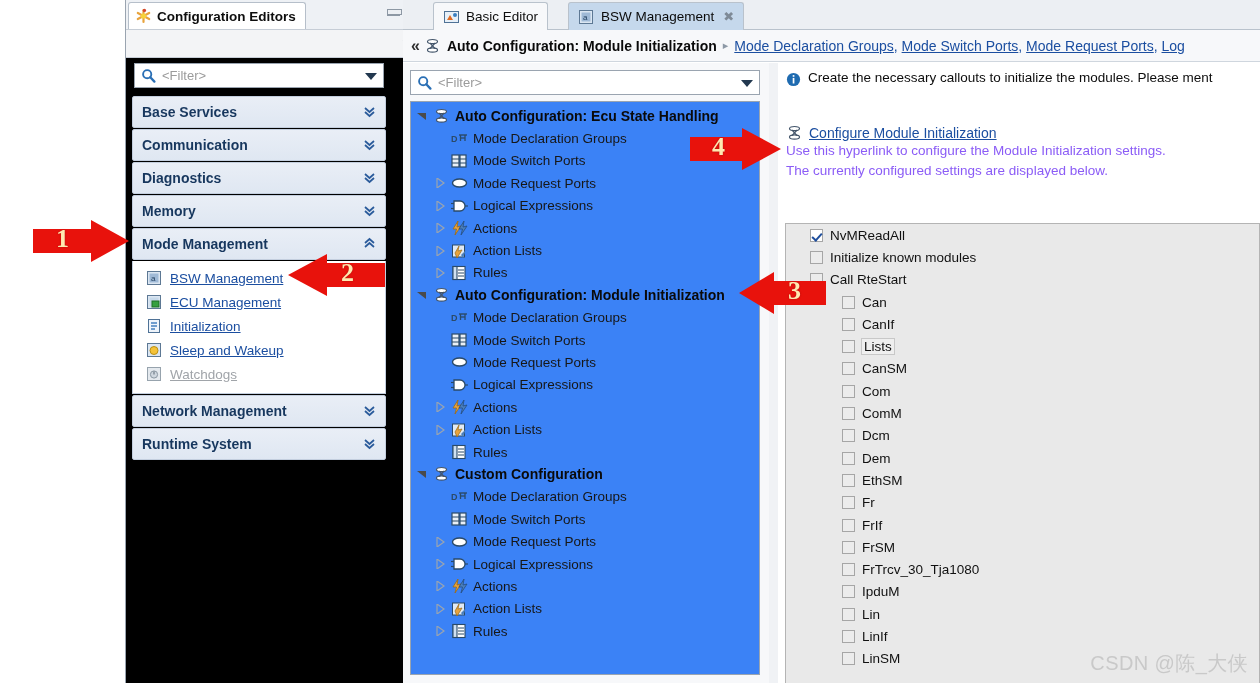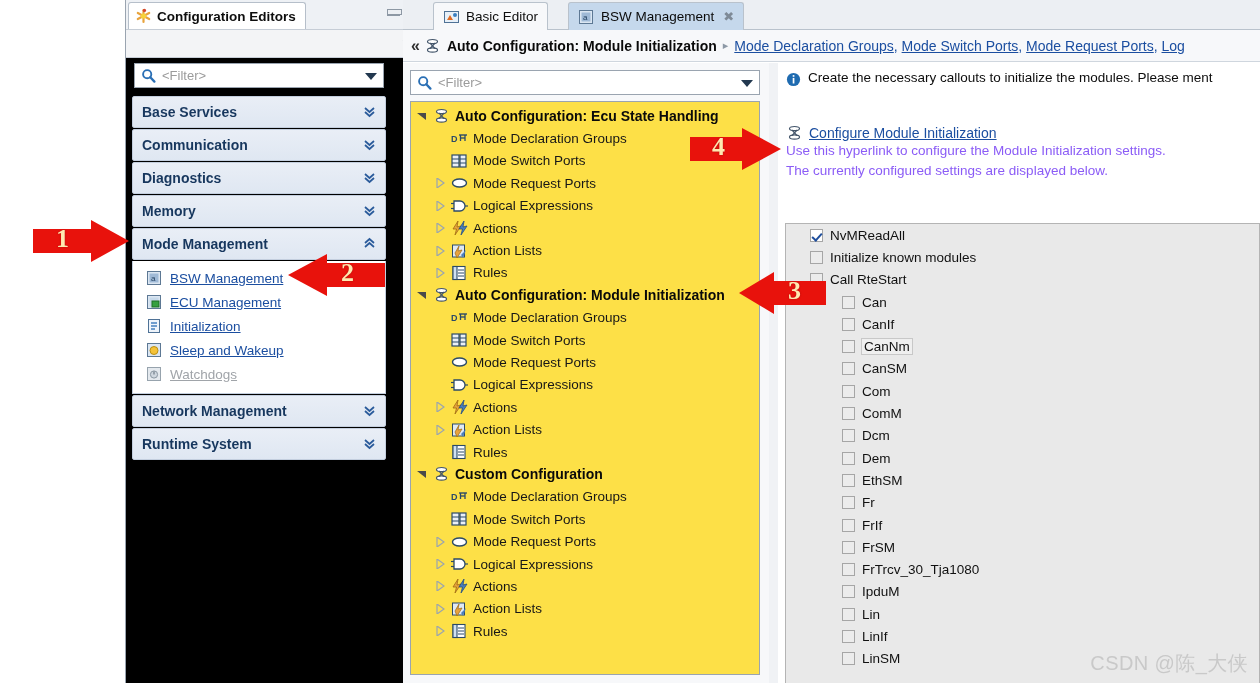--- a/index.html
+++ b/index.html
@@ -122,21 +122,21 @@
   .treepane { position: absolute; left: 0; top: 0; width: 366px; bottom: 0; background: #f7f8fa; }
   .tree-filter {
     position: absolute; left: 7px; top: 7px; width: 350px; height: 25px;
     background: #ffffff; border: 1px solid #9aa4b0;
     display: flex; align-items: center; gap: 6px; padding: 0 6px;
   }
   .tree-filter .ph { color: #9b9b9b; font-size: 13px; }
   .tree-filter .caret { margin-left: auto; }
   .treebox {
     position: absolute; left: 7px; top: 38px; width: 350px; bottom: 8px;
-    background: #fde047; border: 1px solid #9aa4b0; overflow: hidden;
+    background: #3b82f6; border: 1px solid #9aa4b0; overflow: hidden;
     padding-top: 3px;
   }
   .trow { height: 22.4px; display: flex; align-items: center; gap: 5px; white-space: nowrap; }
   .trow .twist { width: 13px; flex: 0 0 13px; display: flex; align-items: center; justify-content: center; }
   .trow.root { font-weight: bold; font-size: 14px; color: #0a0a0a; padding-left: 4px; }
   .trow.child { padding-left: 22px; font-size: 13.5px; color: #171717; }
 
   .splitv { position: absolute; left: 366px; top: 0; width: 9px; bottom: 0; background: #f0f2f5; }
 
   
@@ -799,21 +799,21 @@
             <div class="cbrow indent">
               <span class="cb"></span>
               <span class="lbl">Can</span>
             </div>
             <div class="cbrow indent">
               <span class="cb"></span>
               <span class="lbl">CanIf</span>
             </div>
             <div class="cbrow indent focused">
               <span class="cb"></span>
-              <span class="lbl">CanNm</span>
+              <span class="lbl">Lists</span>
             </div>
             <div class="cbrow indent">
               <span class="cb"></span>
               <span class="lbl">CanSM</span>
             </div>
             <div class="cbrow indent">
               <span class="cb"></span>
               <span class="lbl">Com</span>
             </div>
             <div class="cbrow indent">

